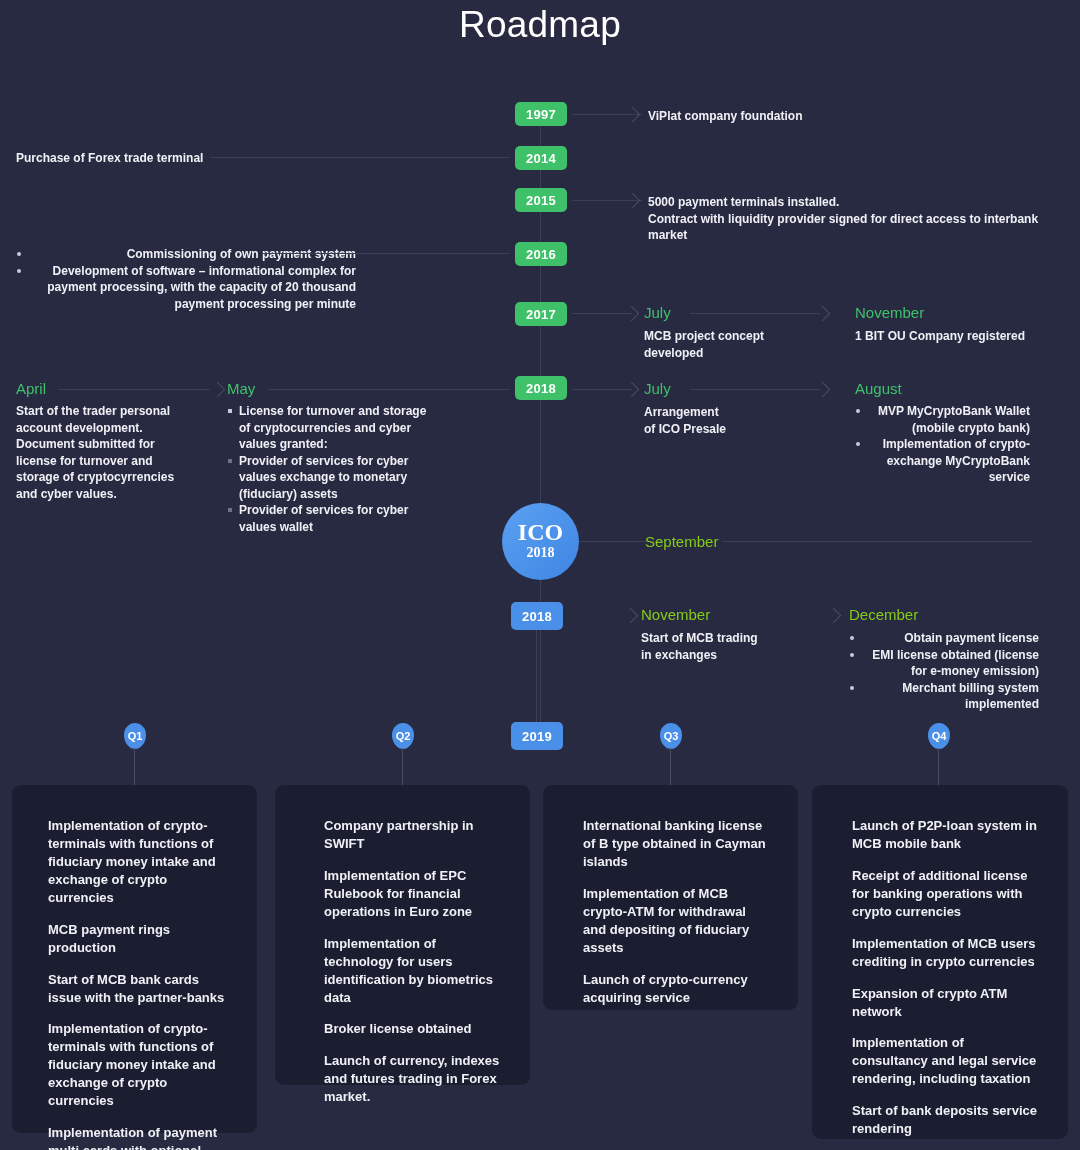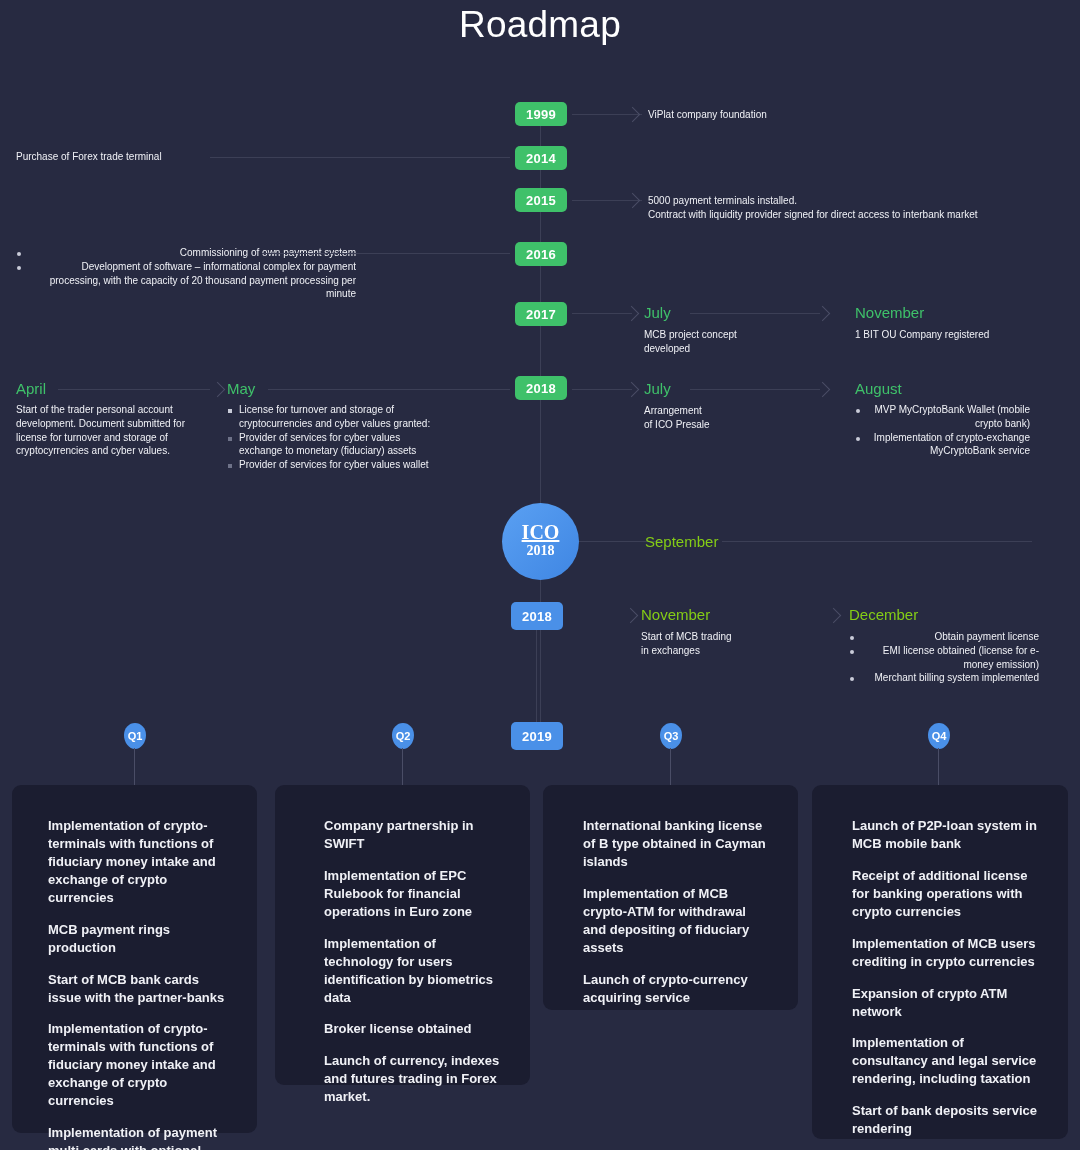--- a/index.html
+++ b/index.html
@@ -50,21 +50,21 @@
     position: absolute; width: 11px; height: 11px;
     border-top: 1px solid #4a4d66;
     border-right: 1px solid #4a4d66;
     transform: rotate(45deg);
   }
 
   
   .txt {
     position: absolute;
     color: #f0f1f6;
-    font-size: 10px; font-weight: normal; line-height: 1.38;
+    font-size: 12px; font-weight: bold; line-height: 1.38;
   }
   .month {
     position: absolute;
     font-size: 15px; font-weight: 400; line-height: 1.2;
   }
   .month.green { color: #3fc16a; }
   .month.blue  { color: #84cc16; }
 
   ul.blist { list-style: none; text-align: right; }
   ul.blist li {
@@ -88,21 +88,21 @@
 
   
   .ico-circle {
     position: absolute; left: 502px; top: 503px;
     width: 77px; height: 77px; border-radius: 50%;
     background: linear-gradient(135deg, #5aa0f2 0%, #3f86e3 100%);
     display: flex; flex-direction: column;
     align-items: center; justify-content: center;
     color: #ffffff;
   }
-  .ico-circle .l1 { font-family: "Liberation Serif", serif; font-size: 20px; font-weight: bold; line-height: 1; text-decoration: underline; }
+  .ico-circle .l1 { font-family: "Liberation Serif", serif; font-size: 24px; font-weight: bold; line-height: 1; }
   .ico-circle .l2 { font-family: "Liberation Serif", serif; font-size: 14px; font-weight: bold; line-height: 1.3; }
 
   
   .qpin {
     position: absolute; width: 22px; height: 26px;
     background: #4a90e8;
     border-radius: 50% 50% 50% 50% / 45% 45% 55% 55%;
     color: #fff; font-size: 11px; font-weight: bold;
     display: flex; align-items: center; justify-content: center;
   }
@@ -123,21 +123,21 @@
 </head>
 <body>
 
 <div id="root">
 
   <div class="title">Roadmap</div>
 
   <div class="spine"></div>
   <div class="spine2"></div>
 
-  <div class="badge green" style="left:515px; top:102px;">1999</div>
+  <div class="badge green" style="left:515px; top:102px;">1997</div>
   <div class="conn" style="left:572px; top:114px; width:70px;"></div>
   <div class="arrowhead" style="left:627px; top:109px;"></div>
   <div class="txt" style="left:648px; top:108px; width:400px;">ViPlat company foundation</div>
 
   <div class="txt" style="left:16px; top:150px; width:360px;">Purchase of Forex trade terminal</div>
   <div class="conn" style="left:210px; top:157px; width:300px;"></div>
   <div class="badge green" style="left:515px; top:146px;">2014</div>
 
   <div class="badge green" style="left:515px; top:188px;">2015</div>
   <div class="conn" style="left:572px; top:200px; width:70px;"></div>

